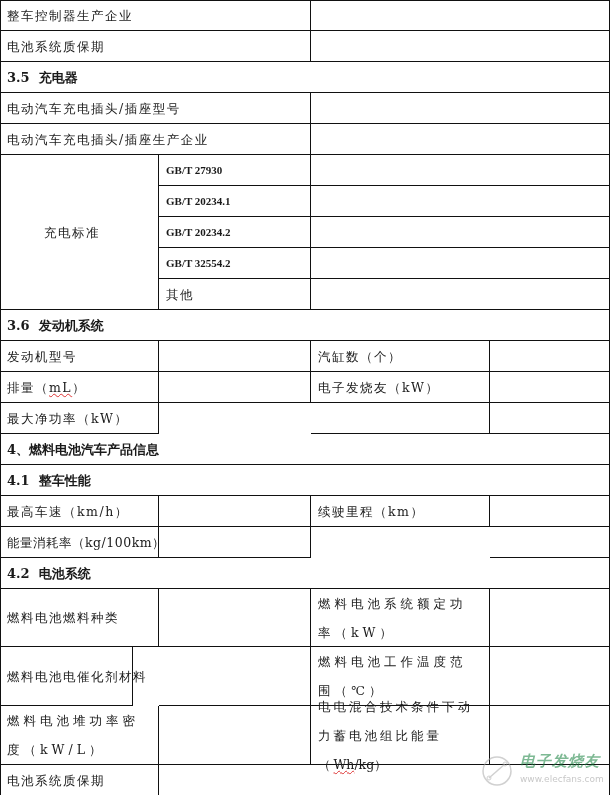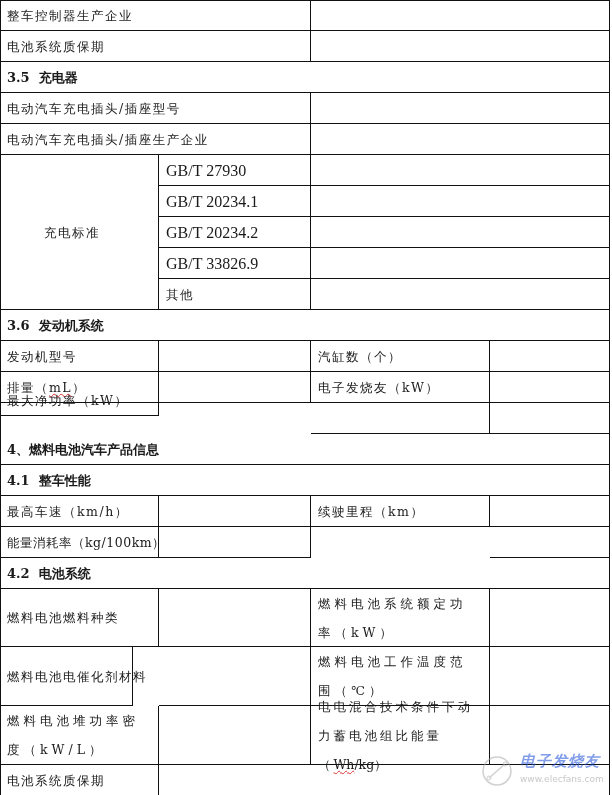--- a/index.html
+++ b/index.html
@@ -4,25 +4,25 @@
 <style>
   html, body { margin:0; padding:0; background:#ffffff; }
   body { width:612px; height:795px; position:relative; overflow:hidden;
          font-family: "DejaVu Serif", "Liberation Serif", serif; color:#1a1a1a; }
   .tbl { position:absolute; left:0; top:0; width:612px; height:795px; }
   .cell { position:absolute; box-sizing:border-box; border-right:1.5px solid #111; border-bottom:1.5px solid #111;
           display:flex; align-items:center; padding:0 7px; font-size:12.5px; line-height:29px; white-space:nowrap; }
   .cell.wrap { white-space:normal; align-items:center; line-height:29px; letter-spacing:4px; }
   .cell.hdr { font-weight:bold; font-size:13px; }
   .cell.lbl { letter-spacing:1.5px; }
-  .cell.mono { font-family:"Liberation Serif", serif; letter-spacing:0; font-size:16px; }
+  .cell.mono { font-family:"Liberation Serif", serif; letter-spacing:0; font-size:11px;font-weight:bold; }
   .edge-top { position:absolute; left:0; top:0; width:610px; height:0; border-top:1.5px solid #111; }
   .edge-left { position:absolute; left:0; top:0; width:0; height:795px; border-left:1.5px solid #111; }
   .watermark { position:absolute; left:480px; top:752px; width:130px; height:40px; opacity:0.55; }
-  .wm-text { position:absolute; left:40px; top:0; font-size:15px; color:#1d4ed8; font-style:italic; font-weight:bold; letter-spacing:1px; }
+  .wm-text { position:absolute; left:40px; top:0; font-size:15px; color:#15803d; font-style:italic; font-weight:bold; letter-spacing:1px; }
   .wm-url { position:absolute; left:40px; top:22px; font-size:9px; color:#9a9a9a; font-family:"DejaVu Sans", sans-serif; }
   .wm-logo { position:absolute; left:0; top:2px; width:34px; height:34px; }
   .squiggle { text-decoration: underline wavy #d33; text-decoration-thickness:1px; }
 </style>
 </head>
 <body>
 
 <div class="tbl">
   <div class="edge-top"></div>
   <div class="edge-left"></div>
@@ -41,42 +41,42 @@
   <div class="cell lbl" style="left:0;top:124px;width:311px;height:31px;">电动汽车充电插头/插座生产企业</div>
   <div class="cell" style="left:311px;top:124px;width:299px;height:31px;"></div>
 
   <div class="cell lbl" style="left:0;top:155px;width:159px;height:155px;padding-left:44px;">充电标准</div>
   <div class="cell mono" style="left:159px;top:155px;width:152px;height:31px;">GB/T 27930</div>
   <div class="cell" style="left:311px;top:155px;width:299px;height:31px;"></div>
   <div class="cell mono" style="left:159px;top:186px;width:152px;height:31px;">GB/T 20234.1</div>
   <div class="cell" style="left:311px;top:186px;width:299px;height:31px;"></div>
   <div class="cell mono" style="left:159px;top:217px;width:152px;height:31px;">GB/T 20234.2</div>
   <div class="cell" style="left:311px;top:217px;width:299px;height:31px;"></div>
-  <div class="cell mono" style="left:159px;top:248px;width:152px;height:31px;">GB/T 33826.9</div>
+  <div class="cell mono" style="left:159px;top:248px;width:152px;height:31px;">GB/T 32554.2</div>
   <div class="cell" style="left:311px;top:248px;width:299px;height:31px;"></div>
   <div class="cell lbl" style="left:159px;top:279px;width:152px;height:31px;">其他</div>
   <div class="cell" style="left:311px;top:279px;width:299px;height:31px;"></div>
 
   <div class="cell hdr" style="left:0;top:310px;width:610px;height:31px;white-space:pre;">3.6  发动机系统</div>
 
   <div class="cell lbl" style="left:0;top:341px;width:159px;height:31px;">发动机型号</div>
   <div class="cell" style="left:159px;top:341px;width:152px;height:31px;"></div>
   <div class="cell lbl" style="left:311px;top:341px;width:179px;height:31px;">汽缸数（个）</div>
   <div class="cell" style="left:490px;top:341px;width:120px;height:31px;"></div>
 
   <div class="cell lbl" style="left:0;top:372px;width:159px;height:31px;">
     <span>排量（</span>
       <span class="squiggle">mL</span>
       <span>）</span>
   </div>
   <div class="cell" style="left:159px;top:372px;width:152px;height:31px;"></div>
   <div class="cell lbl" style="left:311px;top:372px;width:179px;height:31px;">电子发烧友（kW）</div>
   <div class="cell" style="left:490px;top:372px;width:120px;height:31px;"></div>
 
-  <div class="cell lbl" style="left:0;top:385px;width:159px;height:31px;">最大净功率（kW）</div>
+  <div class="cell lbl" style="left:0;top:403px;width:159px;height:31px;">最大净功率（kW）</div>
   <div class="cell" style="left:311px;top:403px;width:179px;height:31px;"></div>
   <div class="cell" style="left:490px;top:403px;width:120px;height:31px;"></div>
 
   <div class="cell hdr" style="left:0;top:434px;width:610px;height:31px;">4、燃料电池汽车产品信息</div>
 
   <div class="cell hdr" style="left:0;top:465px;width:610px;height:31px;white-space:pre;">4.1  整车性能</div>
 
   <div class="cell lbl" style="left:0;top:496px;width:159px;height:31px;">最高车速（km/h）</div>
   <div class="cell" style="left:159px;top:496px;width:152px;height:31px;"></div>
   <div class="cell lbl" style="left:311px;top:496px;width:179px;height:31px;">续驶里程（km）</div>

